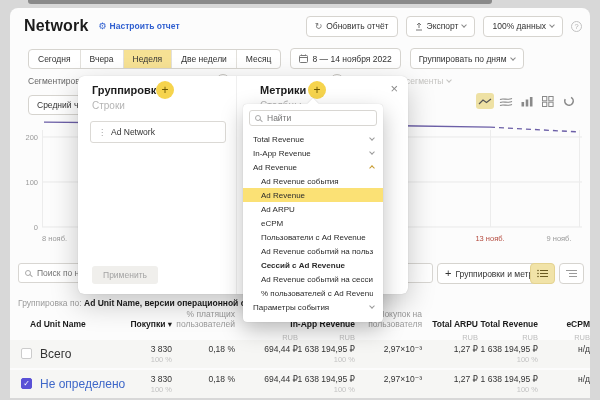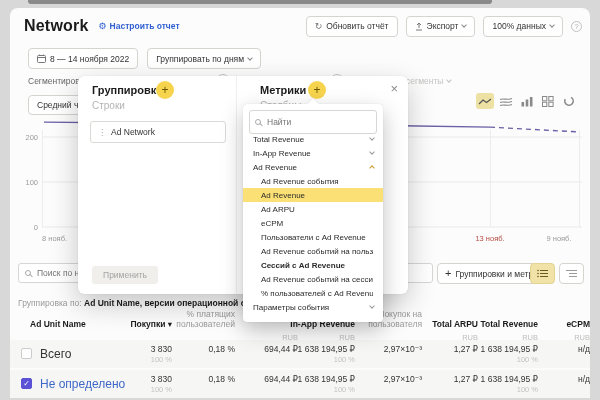--- a/index.html
+++ b/index.html
@@ -94,21 +94,21 @@
   .drag{color:#9a9a9a;font-size:8px;letter-spacing:-1px;}
   .apply{position:absolute;left:14px;top:190px;width:66px;height:18px;background:#f0efec;border-radius:3px;
      color:#a3a3a3;font-size:8.5px;display:flex;align-items:center;justify-content:center;}
   .mclose{position:absolute;right:8px;top:4px;font-size:13px;color:#8a8a8a;line-height:1;padding:2px;}
 
   
   .dropdown{position:absolute;left:243px;top:104px;width:140px;height:218px;background:#fff;border-radius:4px;
      box-shadow:0 8px 22px rgba(0,0,0,.25),0 0 1px rgba(0,0,0,.2);z-index:30;}
   .notch{position:absolute;left:66px;top:-4px;width:8px;height:8px;background:#fff;transform:rotate(45deg);
      box-shadow:-1px -1px 1px rgba(0,0,0,.06);}
-  .drop-search{position:absolute;left:6px;top:6px;right:6px;height:24px;border:1px solid #d8d6d2;border-radius:3px;
+  .drop-search{position:absolute;left:6px;top:6px;right:6px;height:16px;border:1px solid #d8d6d2;border-radius:3px;
      display:flex;align-items:center;gap:4px;padding:0 5px;background:#fff;}
   .mlist{position:absolute;left:0;top:28px;right:0;}
   .mrow{height:14px;display:flex;align-items:center;padding:0 8px 0 10px;font-size:8px;color:#2a2a2a;position:relative;}
   .mrow.child{padding-left:18px;}
   .mrow.sel{background:#fbe175;}
   .mrow .chev{position:absolute;right:9px;border-color:#9a9a9a;}
   .mrow .chev.up{border-color:#c79a2e;}
 </style>
 </head>
 <body>
@@ -137,20 +137,27 @@
       </span>
       <span class="btn">
         <span>100% данных</span>
         <span class="chev"></span>
       </span>
       <span class="help">?</span>
     </span>
   </div>
 
   <div class="tabs-row">
+    <span class="tabs">
+        <span class="tab">Сегодня</span>
+        <span class="tab">Вчера</span>
+        <span class="tab active">Неделя</span>
+        <span class="tab">Две недели</span>
+        <span class="tab">Месяц</span>
+      </span>
     <span class="btn">
       <svg width="9" height="9" viewBox="0 0 9 9">
         <rect x="0.5" y="1.5" width="8" height="7" rx="1" stroke="#777" fill="none"></rect>
         <line x1="0.5" y1="3.5" x2="8.5" y2="3.5" stroke="#777"></line>
         <line x1="2.5" y1="0.5" x2="2.5" y2="2" stroke="#777"></line>
         <line x1="6.5" y1="0.5" x2="6.5" y2="2" stroke="#777"></line>
       </svg>
       <span>8 — 14 ноября 2022</span>
     </span>
     <span class="btn">

